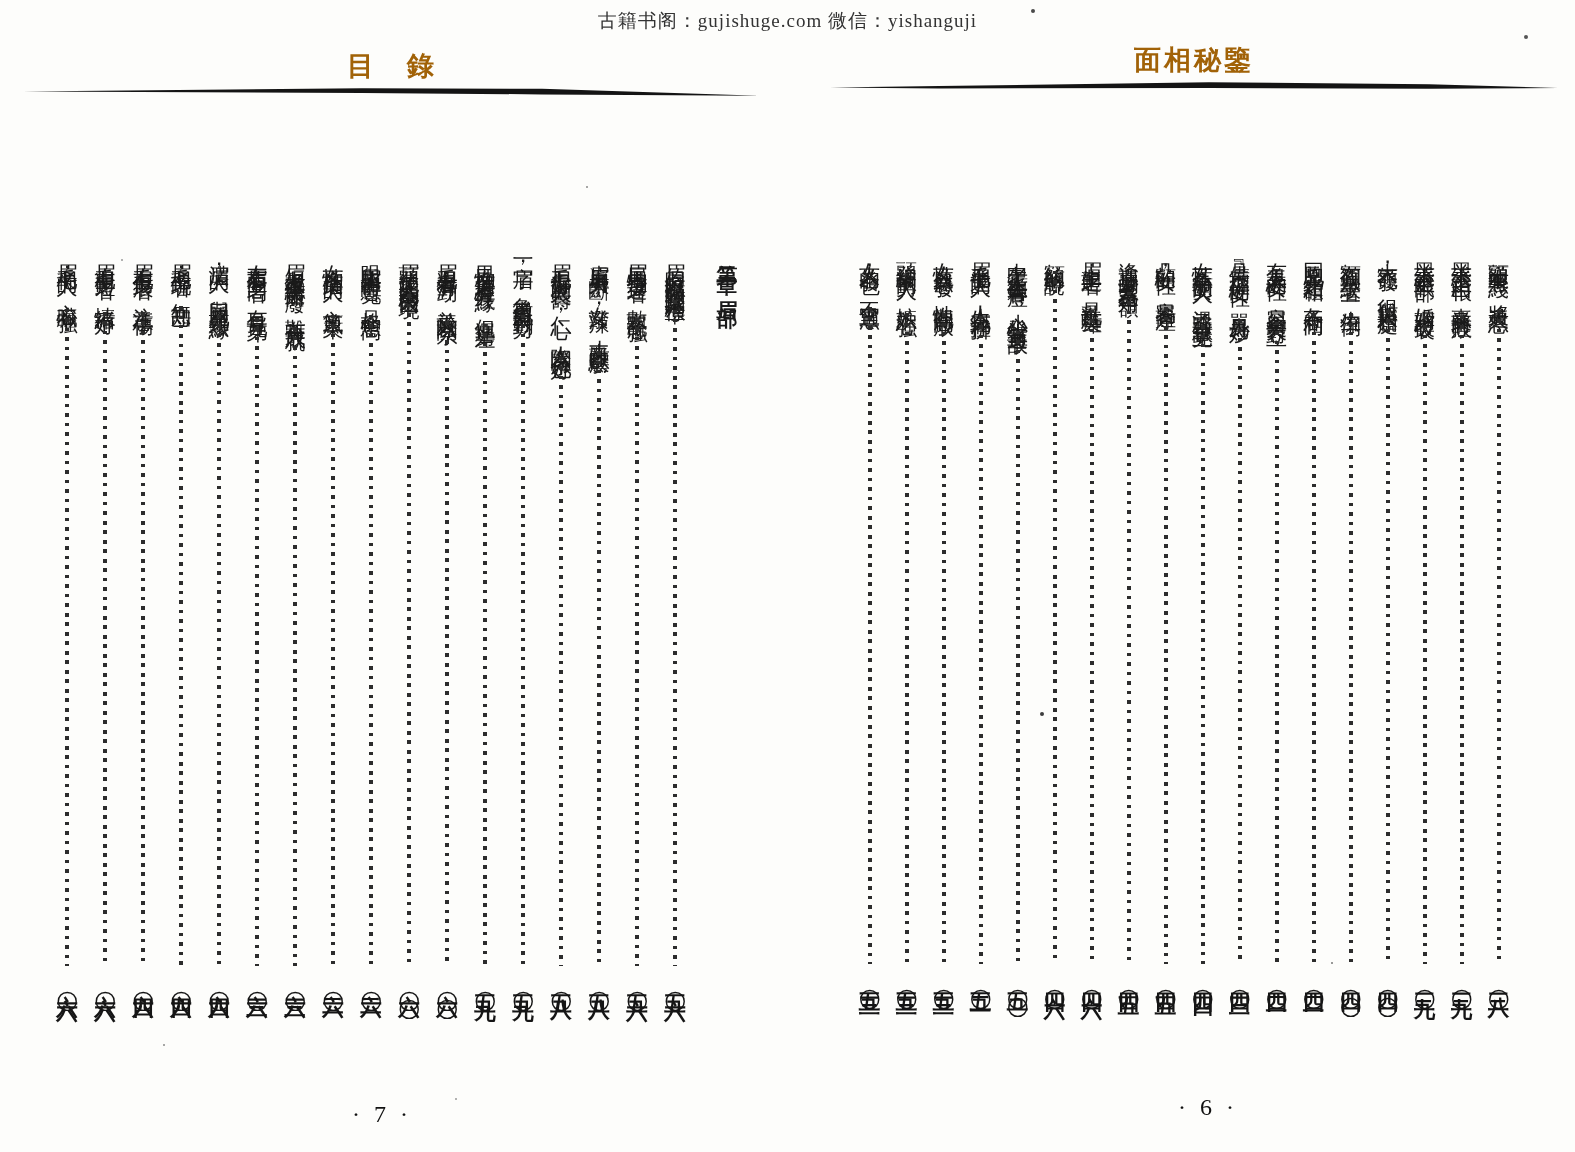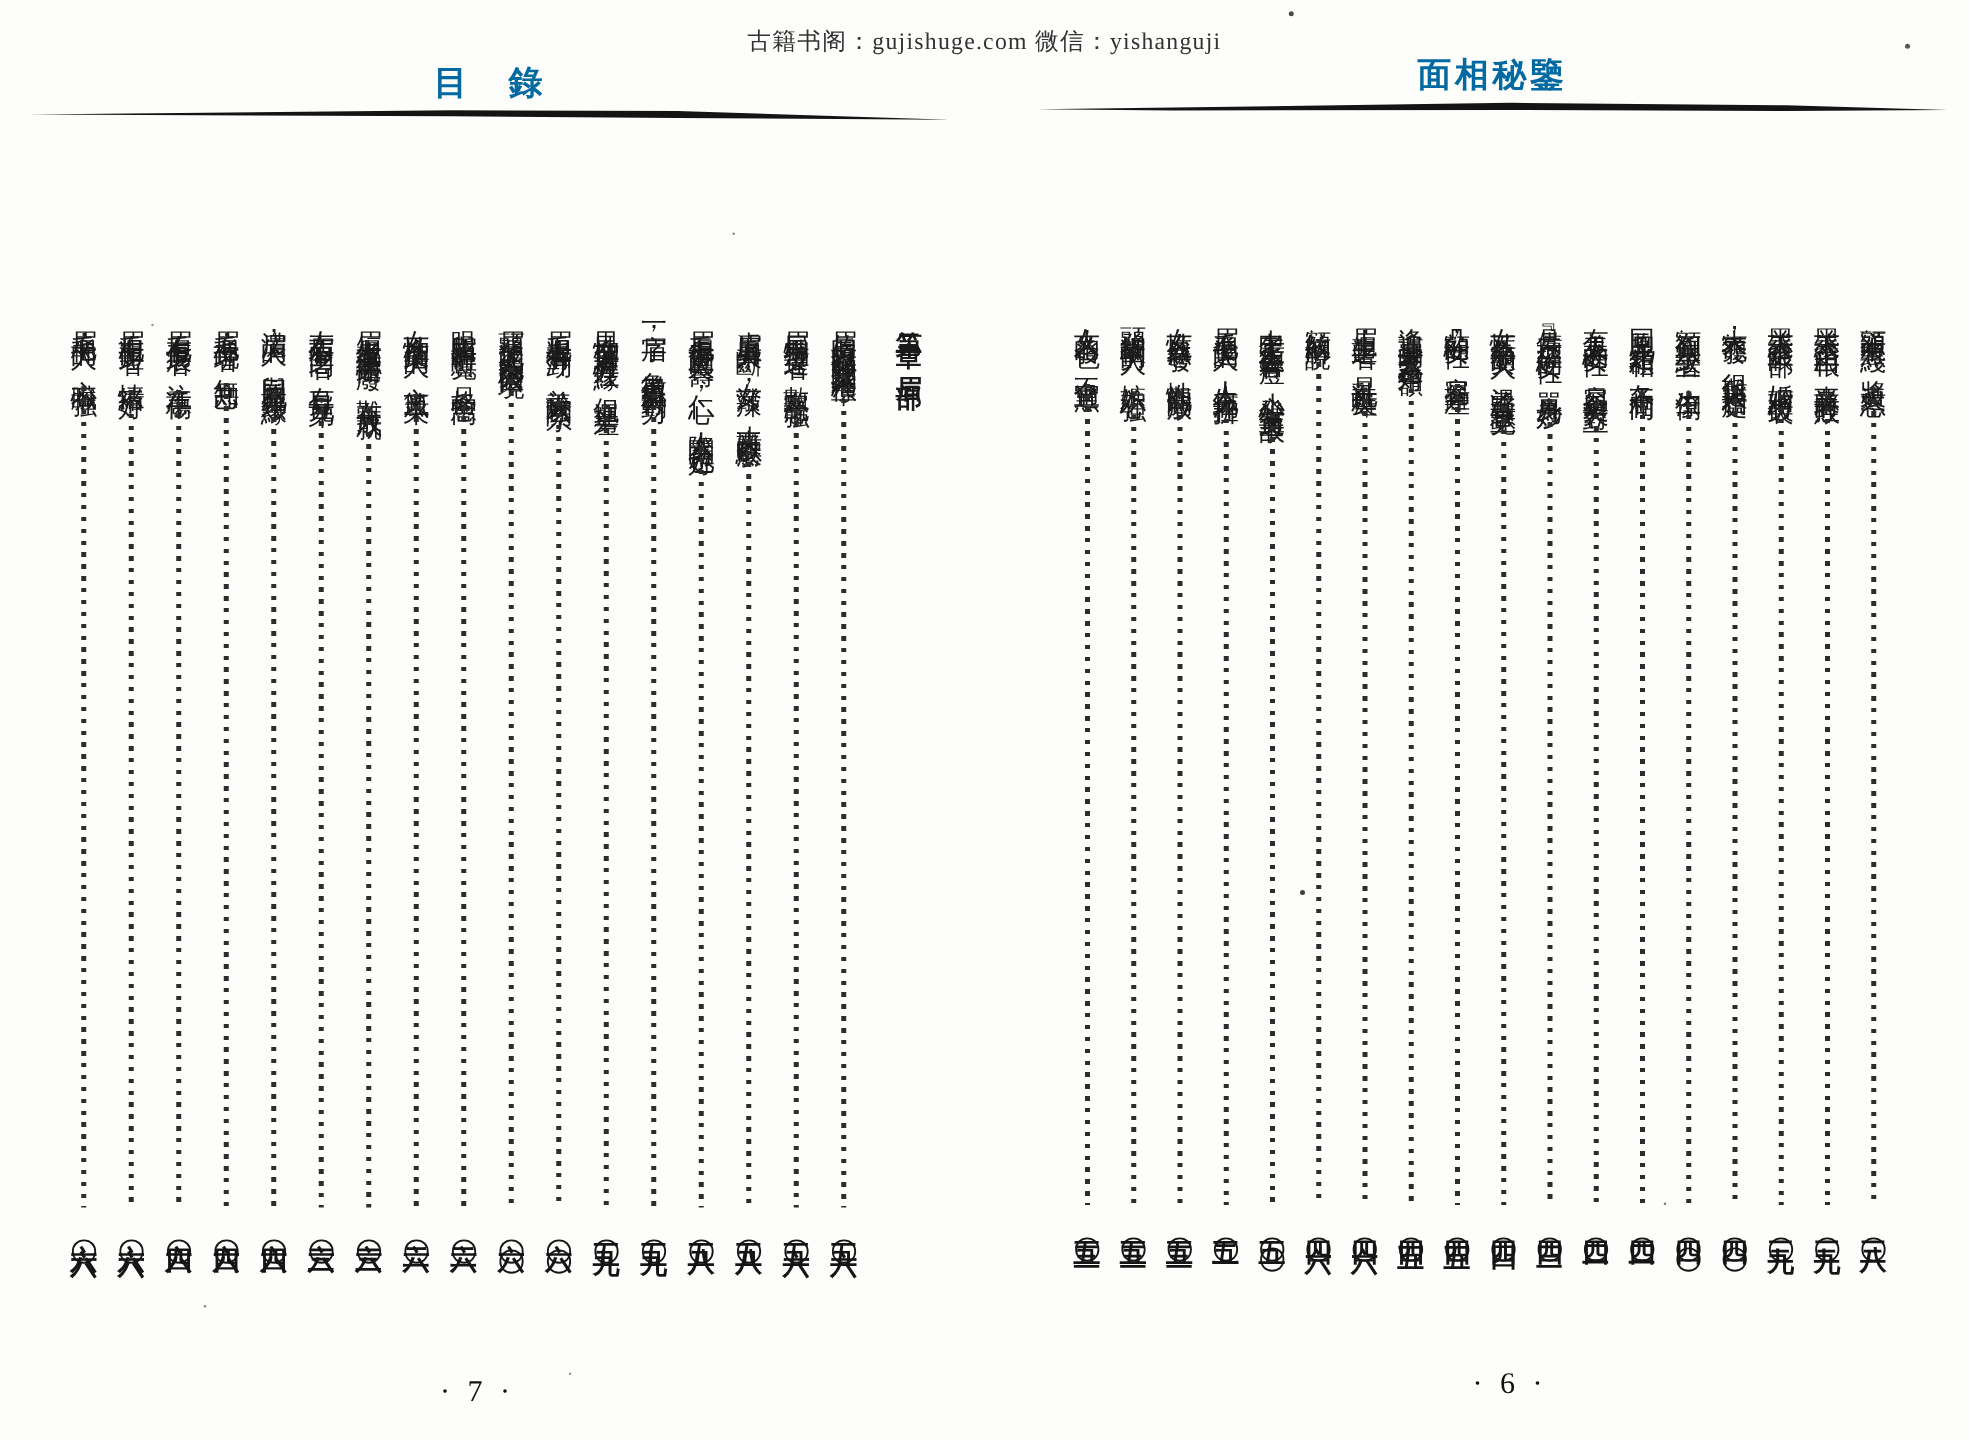--- a/index.html
+++ b/index.html
@@ -6,28 +6,28 @@
   html,body { width:1575px; height:1152px; }
   body {
     position:relative;
     background:#fdfdfb;
     color:#1e1e1e;
     font-family:"Liberation Serif","DejaVu Serif",serif;
     overflow:hidden;
   }
   .watermark {
     position:absolute; top:8px; left:0; width:100%;
-    text-align:center; font-size:19px; color:#333; letter-spacing:1px;margin-top:12px;
+    text-align:center; font-size:19px; color:#333; letter-spacing:1px;
   }
   .page { position:absolute; }
   .page-left  { left:22px;  top:48px; width:740px; }
   .page-right { left:829px; top:42px; width:730px; }
   .page-title {
     text-align:center; font-size:27px; font-weight:bold;
-    letter-spacing:3px; color:#0369a1;
+    letter-spacing:3px; color:#a16207;
   }
   .rule { display:block; width:100%; height:15px; margin-top:1px; }
   .columns {
     display:flex; flex-direction:row-reverse; align-items:stretch;
     height:738px;
   }
   .columns-left  { margin-top:148px; padding-right:16px; }
   .columns-right { margin-top:152px; padding-right:42px; }
   .entry {
     writing-mode:vertical-rl;

